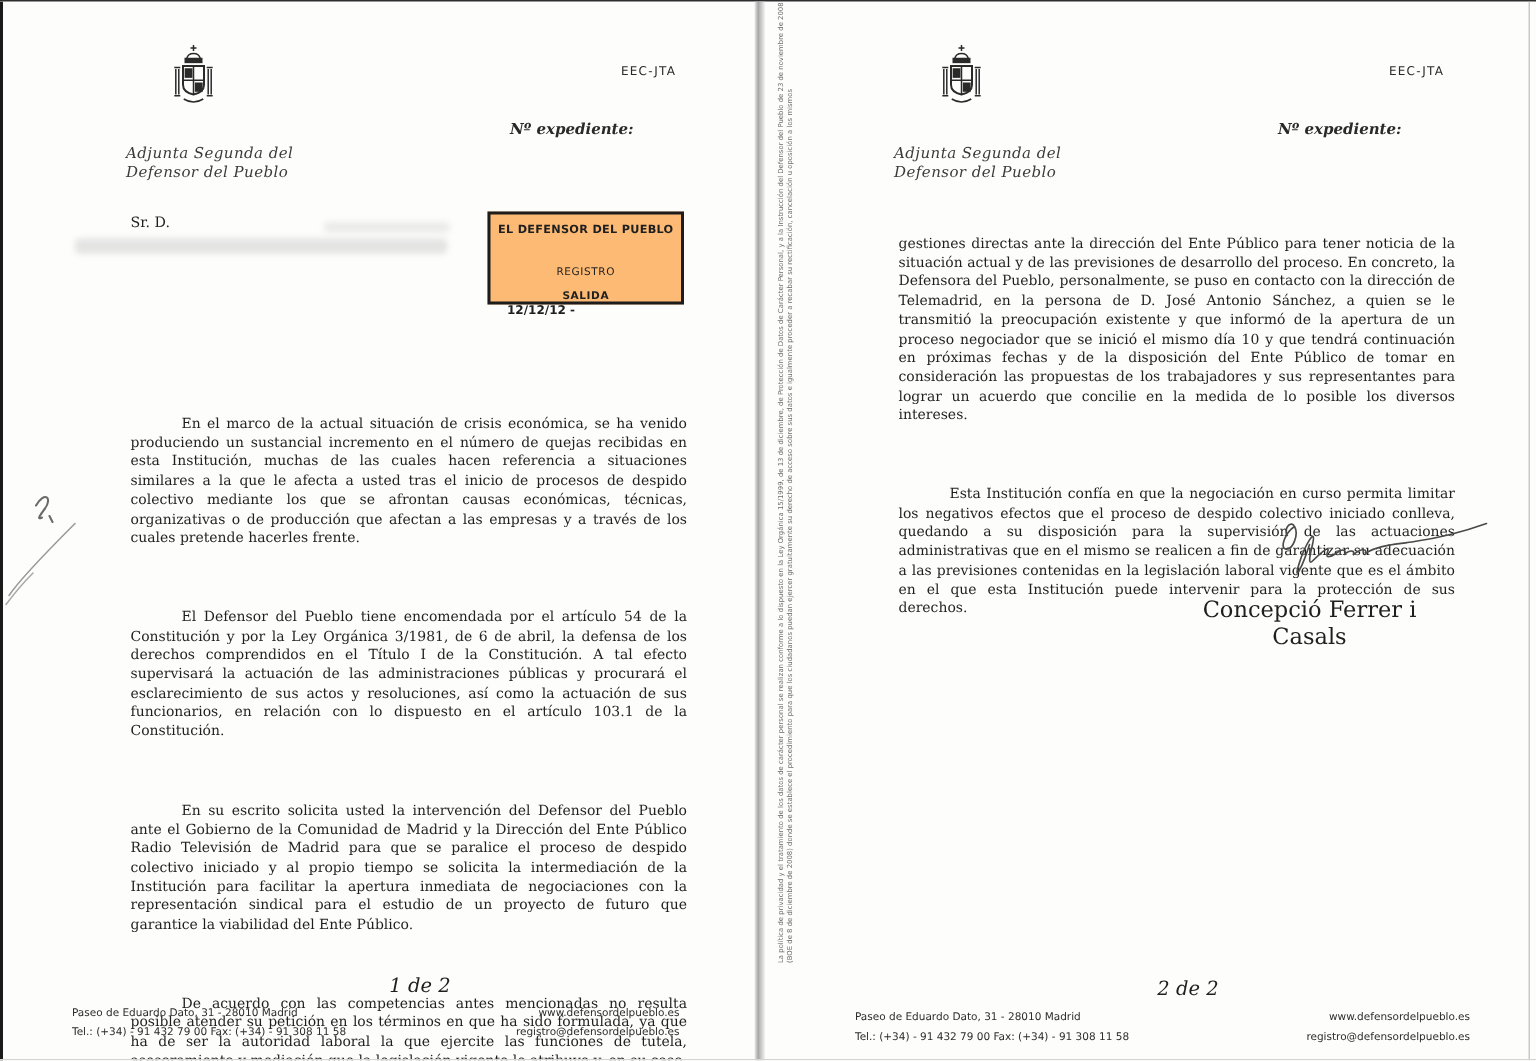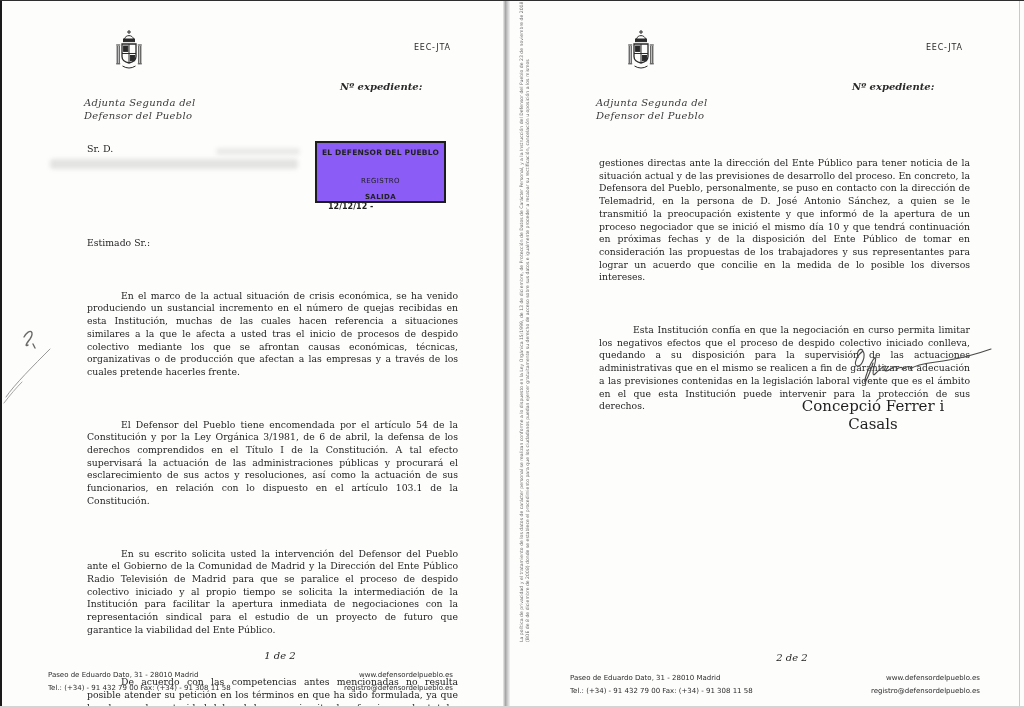--- a/index.html
+++ b/index.html
@@ -34,22 +34,22 @@
     font-family:"DejaVu Sans", sans-serif; font-size:8px; letter-spacing:.8px; color:#2a2a2a;
   }
   .expediente { position:absolute; left:340px; top:80px; font-style:italic; font-size:10px; color:#2a2a2a;font-weight:bold; }
 
   
   .recipient { position:absolute; left:87px; top:142px; font-size:9.5px; }
   .smudge { position:absolute; background:#b9b9b9; opacity:.38; filter:blur(2px); border-radius:3px; }
   .smudge-1 { left:216px; top:147px; width:84px;  height:7px;  opacity:.28; }
   .smudge-2 { left:50px;  top:158px; width:248px; height:10px; }
   .stamp {
-    position:absolute; left:315px; top:140px; width:131px; height:62px;
-    border:2px solid #1d1d1d; background:#8b5cf6;
+    position:absolute; left:325px; top:140px; width:131px; height:62px;
+    border:2px solid #1d1d1d; background:#fdba74;
     font-family:"DejaVu Sans", sans-serif; text-align:center; padding-top:5px;
   }
   .stamp .s1 { font-size:7.5px; font-weight:bold; letter-spacing:.2px; }
   .stamp .s2 { font-size:7px;   margin-top:20px; letter-spacing:.4px; }
   .stamp .s3 { font-size:7px;   margin-top:8px; letter-spacing:.4px; font-weight:bold; }
   .stamp .s4 { font-size:8px;   margin-top:1px; font-weight:bold; text-align:left; padding-left:11px; }
   .margin-mark { position:absolute; left:2px; top:322px; }
 
   
   .body { position:absolute; width:371px; font-size:9.3px; line-height:12.7px; text-align:justify; }
@@ -69,21 +69,21 @@
   .side-note {
     position:absolute; left:7px; top:641px; width:558px;
     transform:rotate(-90deg); transform-origin:0 0;
     font-family:"DejaVu Sans", sans-serif; font-size:4.6px; line-height:5.6px; color:#6c6c6c;
     white-space:nowrap;
   }
 
   
   .pagenum {
     position:absolute; left:228px; top:649px; width:104px; text-align:center;
-    font-style:italic; font-size:10px;
+    font-style:italic; font-size:13px;
   }
   .page-2 .pagenum { top:651px; }
   .footer-left {
     position:absolute; left:48px; top:668px;
     font-family:"DejaVu Sans", sans-serif; font-size:7px; line-height:12.5px; color:#2b2b2b;
   }
   .page-2 .footer-left { left:58px; top:671px; }
   .footer-right {
     position:absolute; right:50px; top:668px; text-align:right;
     font-family:"DejaVu Sans", sans-serif; font-size:7px; line-height:12.5px; color:#2b2b2b;
@@ -133,21 +133,20 @@
 
     <svg class="margin-mark" width="52" height="100" viewBox="0 0 52 100">
       <g fill="none" stroke-linecap="round">
         <path d="M22 14 C28 4 33 9 28 16 C25 20 22 24 26 22 M31 21 l2 4" stroke="#6a6a6a" stroke-width="1.4"></path>
         <path d="M4 74 C12 62 32 42 48 26" stroke="#999999" stroke-width="1"></path>
         <path d="M2 80 C8 72 15 64 20 59" stroke="#a8a8a8" stroke-width="1"></path>
       </g>
     </svg>
 
     <div class="body body-1">
-      <div class="salutation">Estimado Sr.:</div>
       <p class="para">En el marco de la actual situación de crisis económica, se ha venido produciendo un sustancial incremento en el número de quejas recibidas en esta Institución, muchas de las cuales hacen referencia a situaciones similares a la que le afecta a usted tras el inicio de procesos de despido colectivo mediante los que se afrontan causas económicas, técnicas, organizativas o de producción que afectan a las empresas y a través de los cuales pretende hacerles frente.</p>
       <p class="para">El Defensor del Pueblo tiene encomendada por el artículo 54 de la Constitución y por la Ley Orgánica 3/1981, de 6 de abril, la defensa de los derechos comprendidos en el Título I de la Constitución. A tal efecto supervisará la actuación de las administraciones públicas y procurará el esclarecimiento de sus actos y resoluciones, así como la actuación de sus funcionarios, en relación con lo dispuesto en el artículo 103.1 de la Constitución.</p>
       <p class="para">En su escrito solicita usted la intervención del Defensor del Pueblo ante el Gobierno de la Comunidad de Madrid y la Dirección del Ente Público Radio Televisión de Madrid para que se paralice el proceso de despido colectivo iniciado y al propio tiempo se solicita la intermediación de la Institución para facilitar la apertura inmediata de negociaciones con la representación sindical para el estudio de un proyecto de futuro que garantice la viabilidad del Ente Público.</p>
       <p class="para">De acuerdo con las competencias antes mencionadas no resulta posible atender su petición en los términos en que ha sido formulada, ya que ha de ser la autoridad laboral la que ejercite las funciones de tutela, asesoramiento y mediación que la legislación vigente le atribuye y, en su caso, los juzgados y tribunales del orden social, a quienes corresponde fiscalizar la corrección jurídica de la decisión que finalmente adopte el empresario tras la finalización del periodo de consultas previsto en la ley.</p>
       <p class="para cont-out">No obstante, la preocupación que suscita la situación descrita en su queja y el hecho de que en el momento de su presentación no se hubiera iniciado proceso negociador alguno entre el Ente Público Radio Televisión de Madrid y los representantes de los trabajadores dio lugar a la realización inmediata de</p>
     </div>
 
     <div class="pagenum">1 de 2</div>
     <div class="footer-left">
       <div>Paseo de Eduardo Dato, 31 - 28010 Madrid</div>

